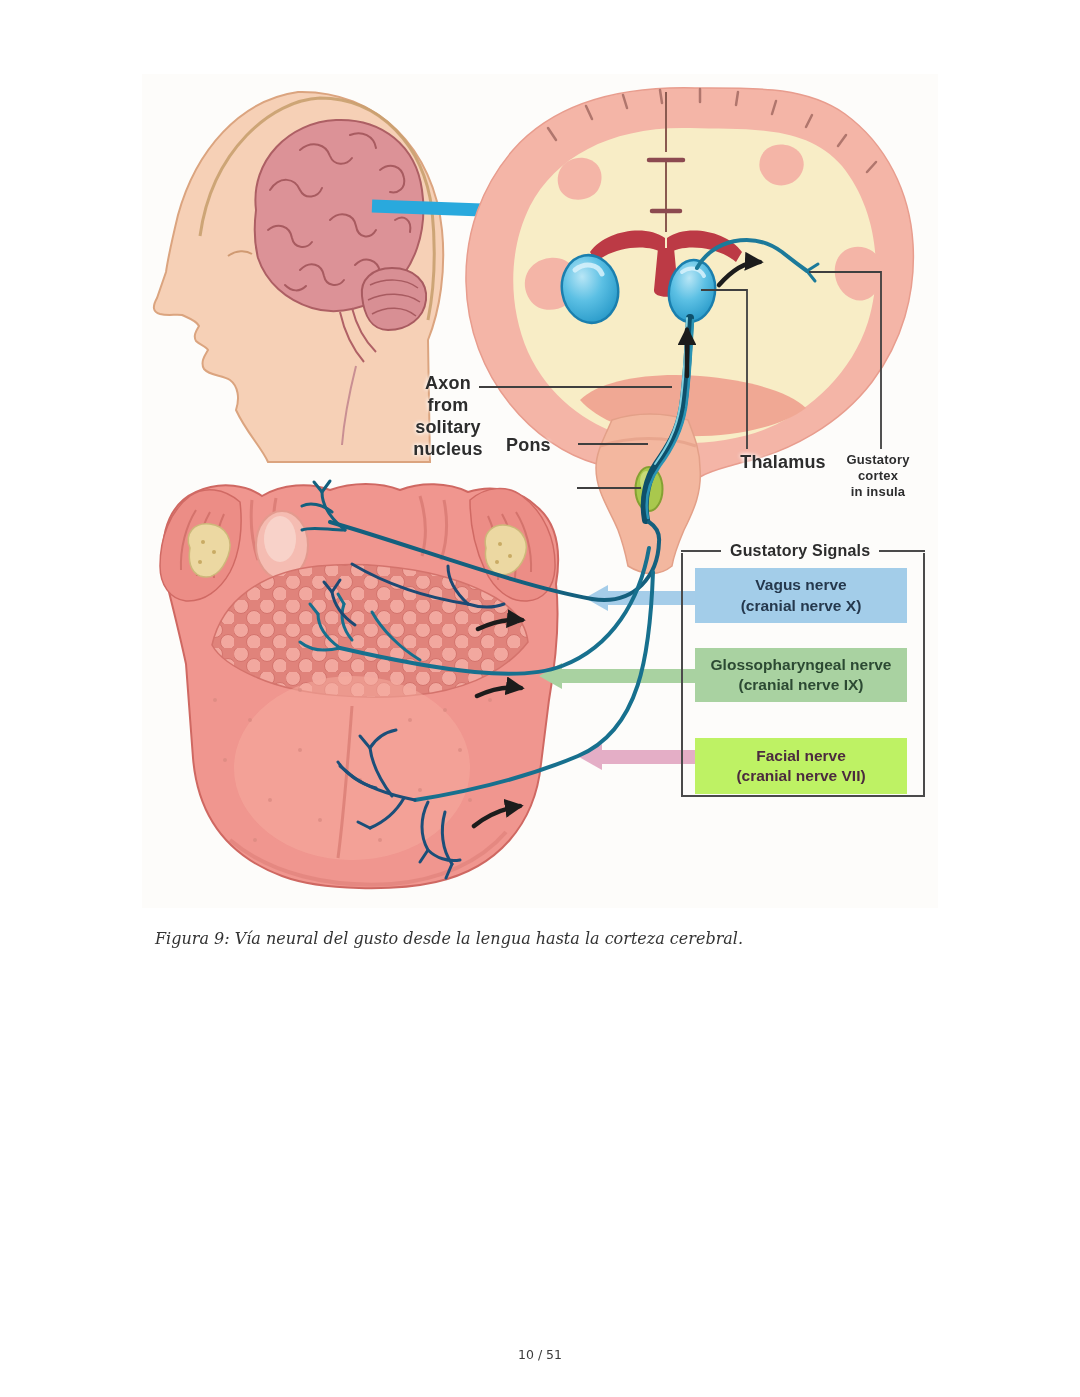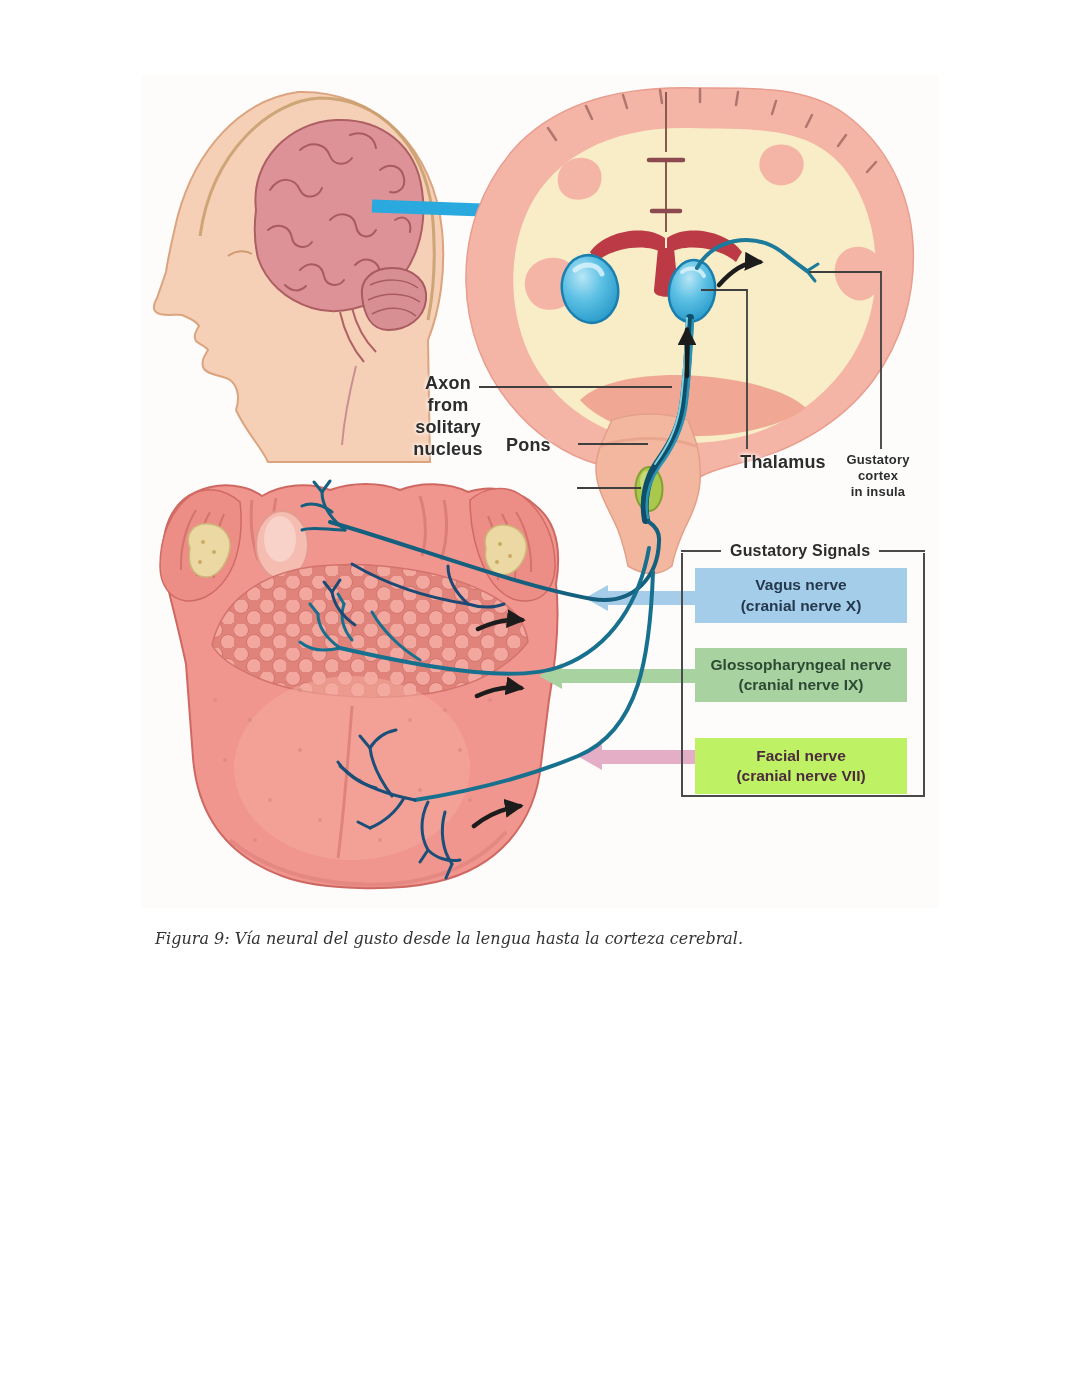--- a/index.html
+++ b/index.html
@@ -347,13 +347,14 @@
 (cranial nerve X)</span>
     </div>
     <div class="legend-item facial">
       <span>Facial nerve
 (cranial nerve VII)</span>
     </div>
   </div>
 
   <div class="caption">Figura 9: Vía neural del gusto desde la lengua hasta la corteza cerebral.</div>
 
+  <div class="page-number">10 / 51</div>
 </div>
 
 </body></html>

